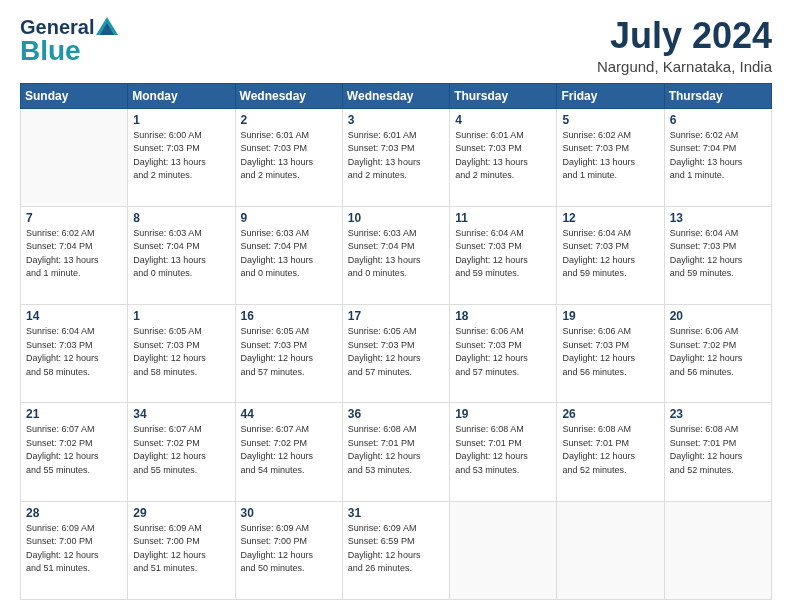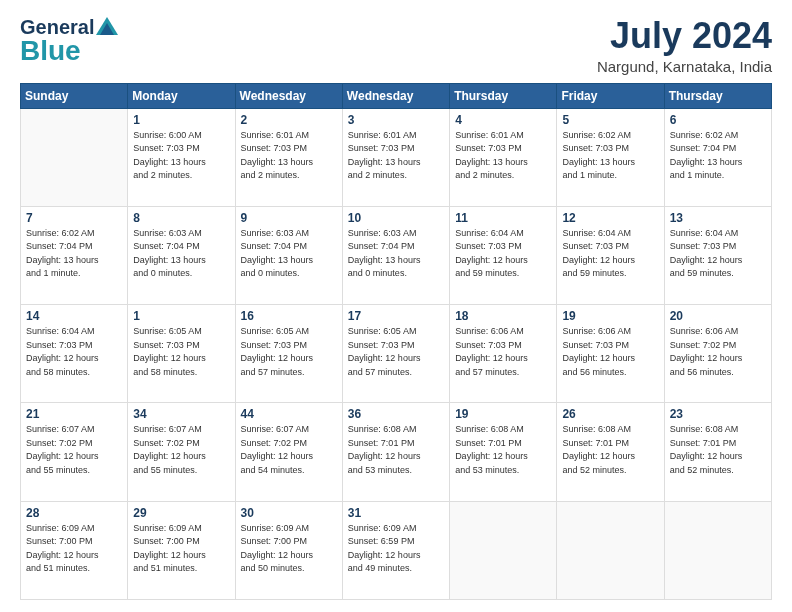--- a/index.html
+++ b/index.html
@@ -334,21 +334,21 @@
             <div class="day-info">Sunrise: 6:09 AM</div>
             <div class="day-info">Sunset: 7:00 PM</div>
             <div class="day-info">Daylight: 12 hours</div>
             <div class="day-info">and 50 minutes.</div>
           </td>
           <td>
             <span class="day-num">31</span>
             <div class="day-info">Sunrise: 6:09 AM</div>
             <div class="day-info">Sunset: 6:59 PM</div>
             <div class="day-info">Daylight: 12 hours</div>
-            <div class="day-info">and 49 minutes.</div>
+            <div class="day-info">and 26 minutes.</div>
           </td>
           <td class="empty"></td>
           <td class="empty"></td>
           <td class="empty"></td>
         </tr>
       </tbody>
   </table>
 </div>
 
 </body></html>

